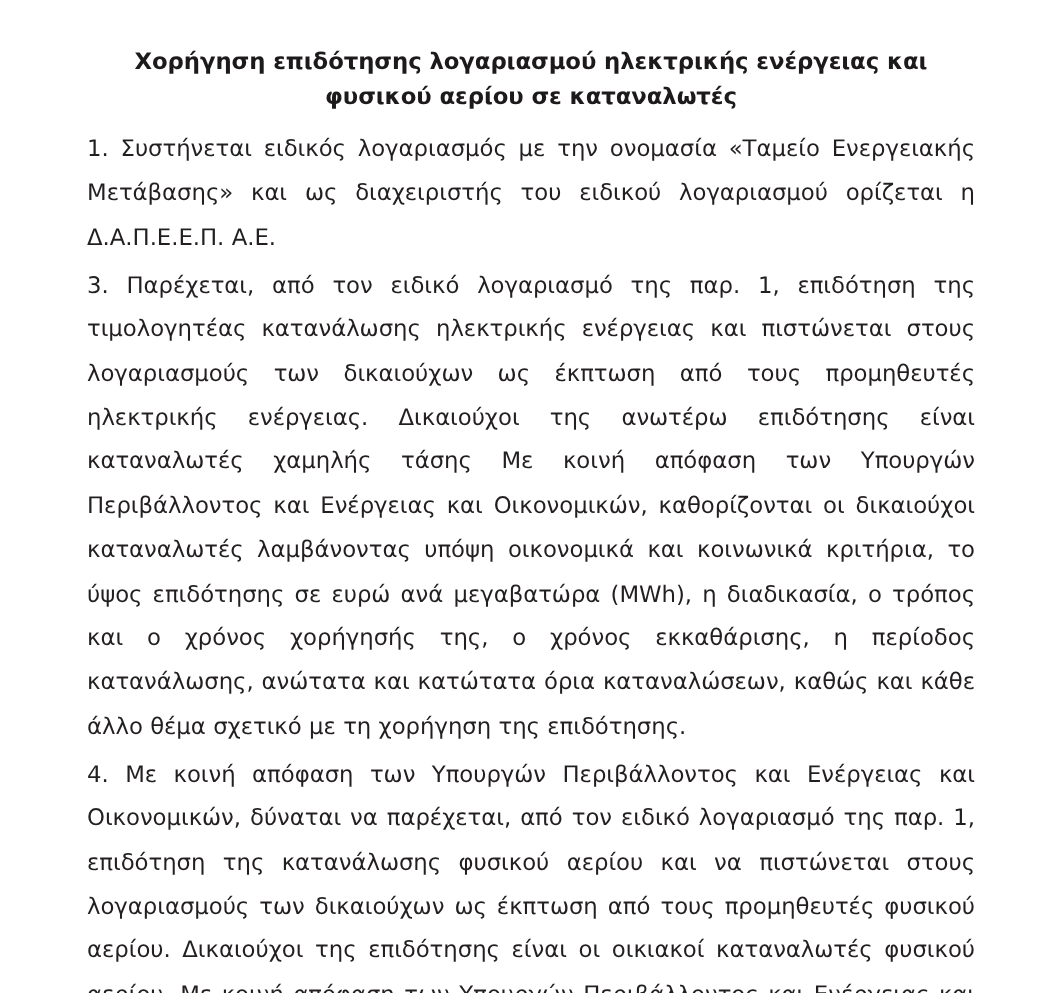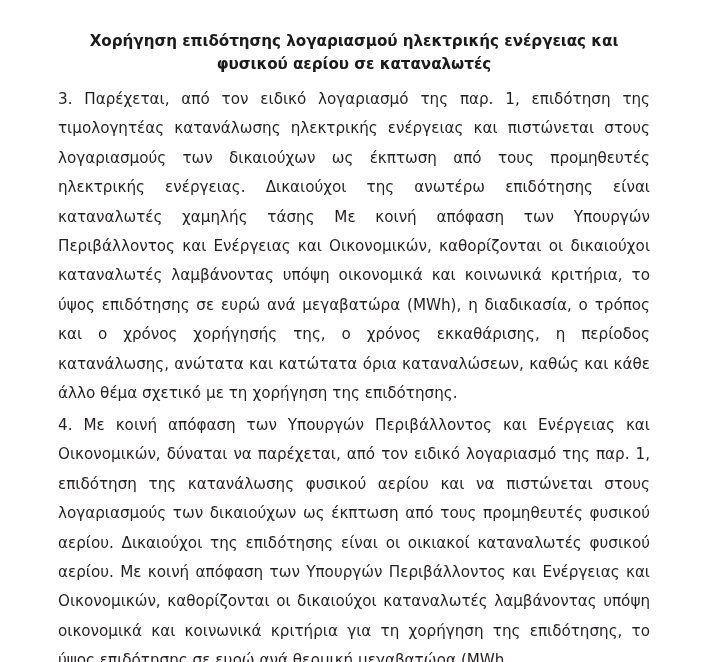--- a/index.html
+++ b/index.html
@@ -57,20 +57,21 @@
   }
 </style>
 </head>
 <body>
 
 <div class="page">
   <div class="doc-body">
 
     <h1 class="doc-title">Χορήγηση επιδότησης λογαριασμού ηλεκτρικής ενέργειας και φυσικού αερίου σε καταναλωτές</h1>
 
+    <p class="para">1. Συστήνεται ειδικός λογαριασμός με την ονομασία «Ταμείο Ενεργειακής Μετάβασης» και ως διαχειριστής του ειδικού λογαριασμού ορίζεται η Δ.Α.Π.Ε.Ε.Π. Α.Ε.</p>
 
 
     <p class="para">3. Παρέχεται, από τον ειδικό λογαριασμό της παρ. 1, επιδότηση της τιμολογητέας κατανάλωσης ηλεκτρικής ενέργειας και πιστώνεται στους λογαριασμούς των δικαιούχων ως έκπτωση από τους προμηθευτές ηλεκτρικής ενέργειας. Δικαιούχοι της ανωτέρω επιδότησης είναι καταναλωτές χαμηλής τάσης Με κοινή απόφαση των Υπουργών Περιβάλλοντος και Ενέργειας και Οικονομικών, καθορίζονται οι δικαιούχοι καταναλωτές λαμβάνοντας υπόψη οικονομικά και κοινωνικά κριτήρια, το ύψος επιδότησης σε ευρώ ανά μεγαβατώρα (MWh), η διαδικασία, ο τρόπος και ο χρόνος χορήγησής της, ο χρόνος εκκαθάρισης, η περίοδος κατανάλωσης, ανώτατα και κατώτατα όρια καταναλώσεων, καθώς και κάθε άλλο θέμα σχετικό με τη χορήγηση της επιδότησης.</p>
 
     <p class="para para-last"><span>4. Με κοινή απόφαση των Υπουργών Περιβάλλοντος και Ενέργειας και Οικονομικών, δύναται να παρέχεται, από τον ειδικό λογαριασμό της παρ. 1, επιδότηση της κατανάλωσης φυσικού αερίου και να πιστώνεται στους λογαριασμούς των δικαιούχων ως έκπτωση από τους προμηθευτές φυσικού αερίου. Δικαιούχοι της  επιδότησης είναι οι οικιακοί καταναλωτές φυσικού αερίου. Με κοινή απόφαση των Υπουργών Περιβάλλοντος και Ενέργειας και Οικονομικών, καθορίζονται οι δικαιούχοι καταναλωτές λαμβάνοντας υπόψη οικονομικά και κοινωνικά  κριτήρια για τη χορήγηση της επιδότησης, το ύψος επιδότησης σε ευρώ ανά θερμική μεγαβατώρα (MWh</span></p>
 
   </div>
 </div>
 
 </body></html>

